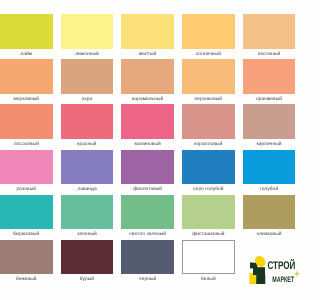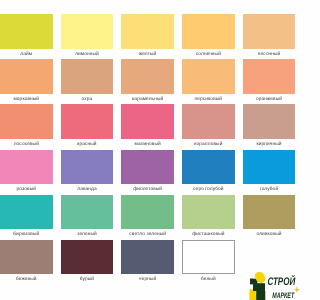--- a/index.html
+++ b/index.html
@@ -4,21 +4,21 @@
 <style>
   html,body{margin:0;padding:0;}
   body{width:300px;height:300px;background:#fffefe;font-family:"Liberation Sans",sans-serif;overflow:hidden;position:relative;-webkit-font-smoothing:antialiased;text-rendering:geometricPrecision;}
   #grid{position:absolute;left:0;top:14px;width:300px;}
   .row{display:flex;height:45.2px;}
   .cell{width:52.6px;margin-right:8.1px;}
   .cell:last-child{margin-right:0;}
   .sw{height:34.5px;width:100%;}
   .sw.white{border:1px solid #9a9a9a;box-sizing:border-box;height:34.5px;background:#fff;}
   .lbl{font-size:4.8px;color:#3a3a3a;text-align:center;line-height:12.4px;letter-spacing:0.1px;}
-  #logo{position:absolute;left:247px;top:266px;width:53px;height:34px;font-style:italic;}
+  #logo{position:absolute;left:247px;top:250px;width:53px;height:34px;}
   #logo svg{display:block;}
 </style>
 </head>
 <body>
 
 <div id="grid">
     <div class="row">
       <div class="cell">
         <div class="sw" style="background: rgb(220, 218, 56);"></div>
         <div class="lbl">лайм</div>

